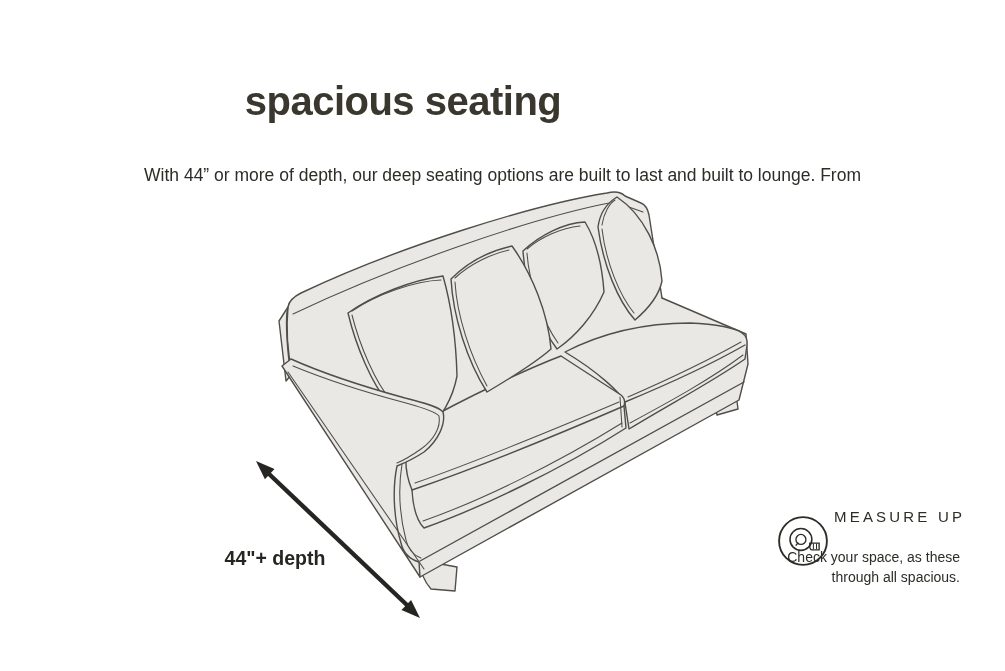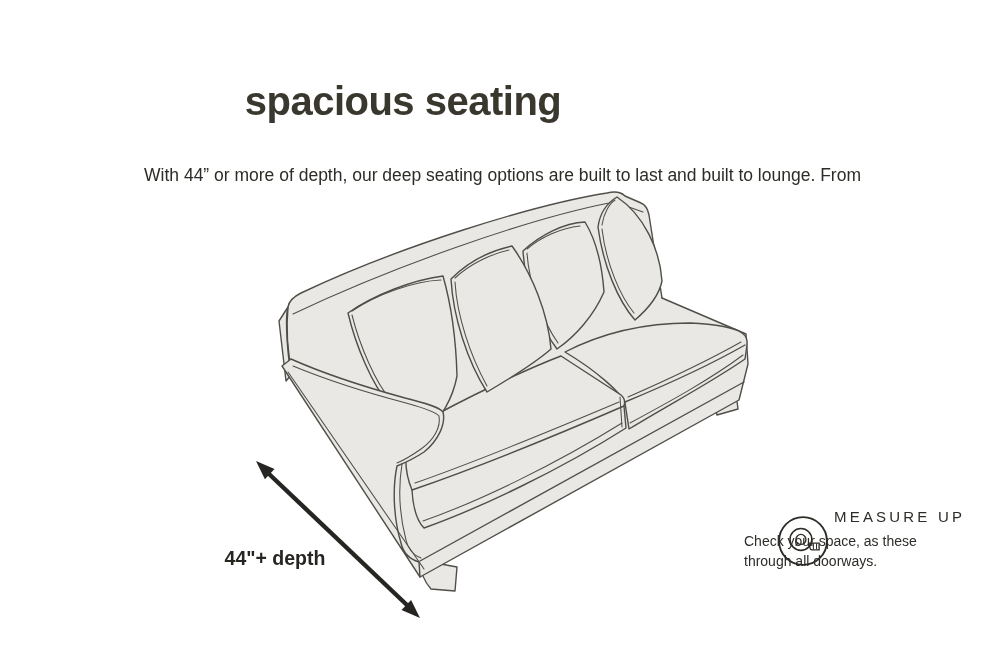--- a/index.html
+++ b/index.html
@@ -23,21 +23,21 @@
   .arrow-shaft{stroke:var(--arrow);stroke-width:4.4;}
   .arrow-head{fill:var(--arrow);}
   .depth-label{font-size:19.5px;font-weight:700;fill:var(--arrow);}
   .mu-icon{position:absolute;left:777px;top:515px;}
   .mu-icon path,.mu-icon circle,.mu-icon line{fill:none;stroke:var(--text);}
   .mu-title{
     position:absolute;left:834px;top:508px;font-size:15px;font-weight:400;
     letter-spacing:3.2px;color:var(--text);white-space:nowrap;
   }
   .mu-caption{
-    position:absolute;left:744px;top:532px;width:216px;text-align:left;
+    position:absolute;left:744px;top:548px;width:216px;text-align:right;
     font-size:14px;line-height:19.5px;color:var(--text);
   }
 </style>
 </head>
 <body>
 
 <h1 class="title">spacious seating</h1>
 
 <div class="desc">
   <div>With 44” or more of depth, our deep seating options are built to last and built to lounge. From</div>
@@ -139,14 +139,14 @@
   <line x1="20.5" y1="26.5" x2="18" y2="29.5" stroke-width="1.3"></line>
   <path d="M 31.5 27 L 40.5 27 L 40.5 33.5 L 33.5 33.5 C 32.5 33.5 31.8 32.6 31.5 31.2 Z" stroke-width="1.3"></path>
   <line x1="35" y1="27.5" x2="35" y2="33" stroke-width="1"></line>
   <line x1="38" y1="27.5" x2="38" y2="33" stroke-width="1"></line>
 </svg>
 
 <div class="mu-title">MEASURE UP</div>
 
 <div class="mu-caption">
   <div>Check your space, as these</div>
-  <div>through all doorways.</div>
+  <div>through all spacious.</div>
 </div>
 
 </body></html>

